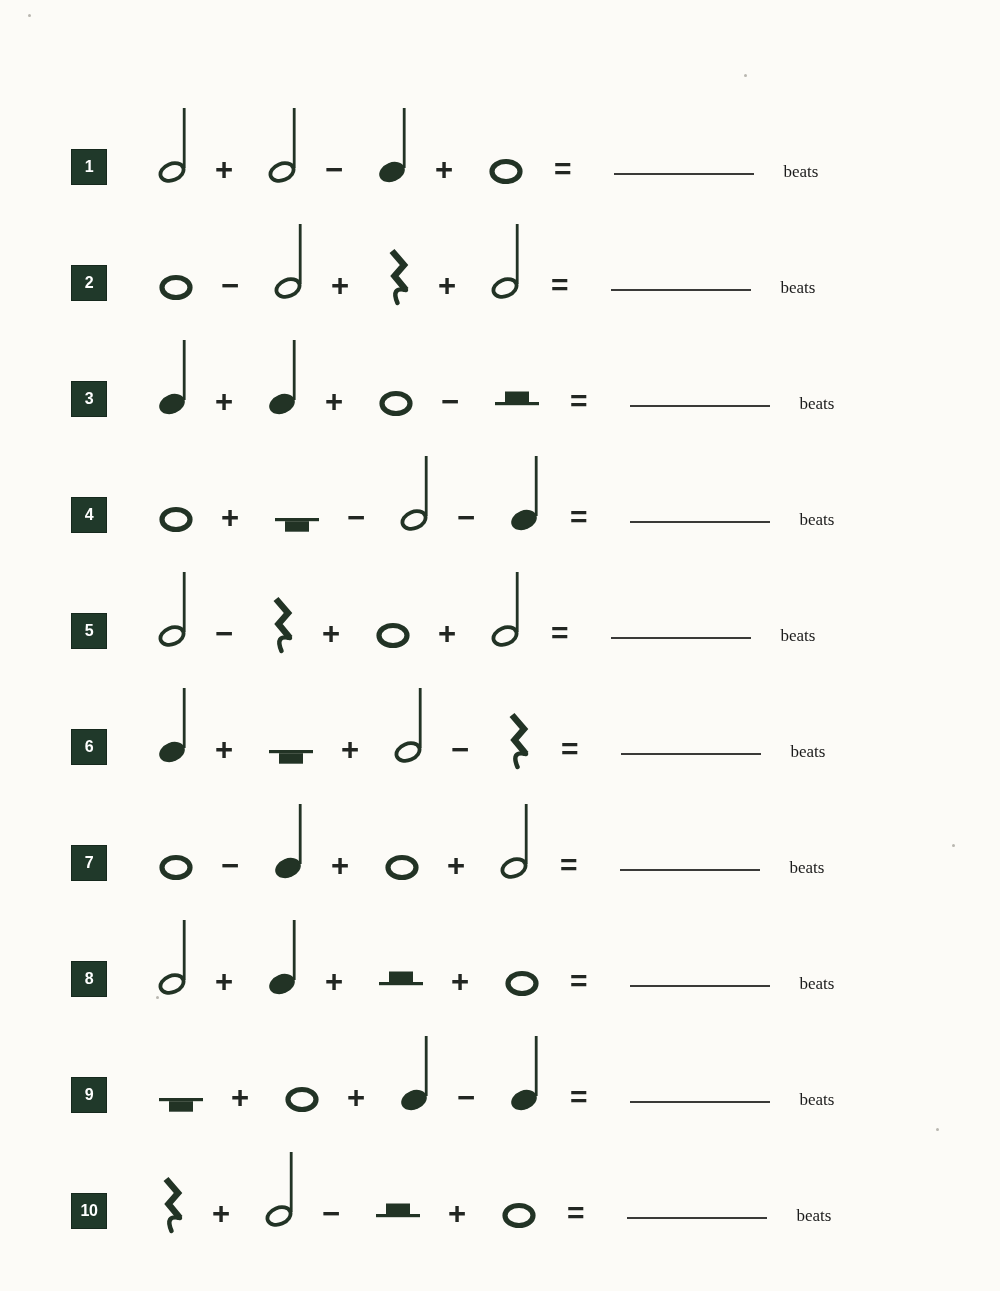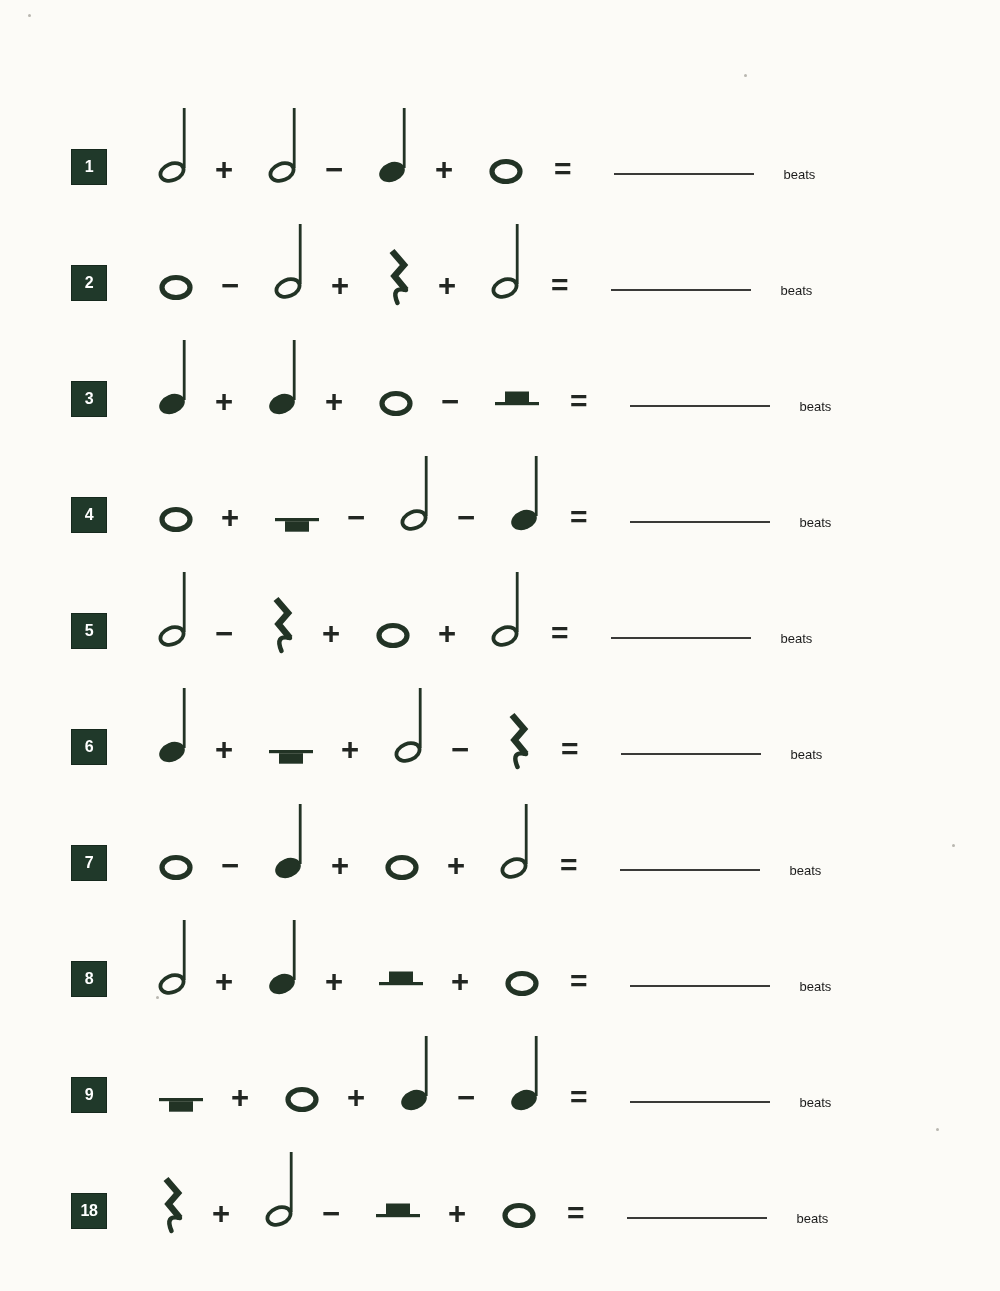--- a/index.html
+++ b/index.html
@@ -64,23 +64,24 @@
     margin:0 0 8px 30px;
     color:#222622;
   }
   .blank{
     width:140px;
     border-bottom:2.5px solid #3a3a38;
     height:0;
     margin:0 0 17px 42px;
   }
   .unit{
-    font-size:13px;
+    font-size:17px;
     color:#1b1b1b;
     margin:0 0 10px 30px;
+    font-family:Liberation Serif, serif;
   }
   .speckle{
     position:absolute;width:3px;height:3px;border-radius:50%;
     background:#b9b7b0;
   }
 </style>
 </head>
 <body>
 
 <div class="sheet">
@@ -413,21 +414,21 @@
             </svg>
           </span>
         </div>
     <div class="equals">=</div>
     <div class="blank"></div>
     <div class="unit">beats</div>
   </div>
 
   <div class="row">
     <div class="badge">
-      <span class="badge-num">18</span>
+      <span class="badge-num">10</span>
     </div>
     <div class="terms">
           <span class="term term-qrest">
             <svg width="27" height="58" viewBox="0 0 27 58">
               <path d="M8 3 L20 17 L10.5 28 L22 42" fill="none" stroke="#223325" stroke-width="6.5" stroke-linejoin="miter"></path>
               <path d="M22 42 Q6.5 38.5 13.5 55" fill="none" stroke="#223325" stroke-width="4.5" stroke-linecap="round"></path>
             </svg>
           </span>
           <span class="term term-op">+</span>
           <span class="term term-note">

